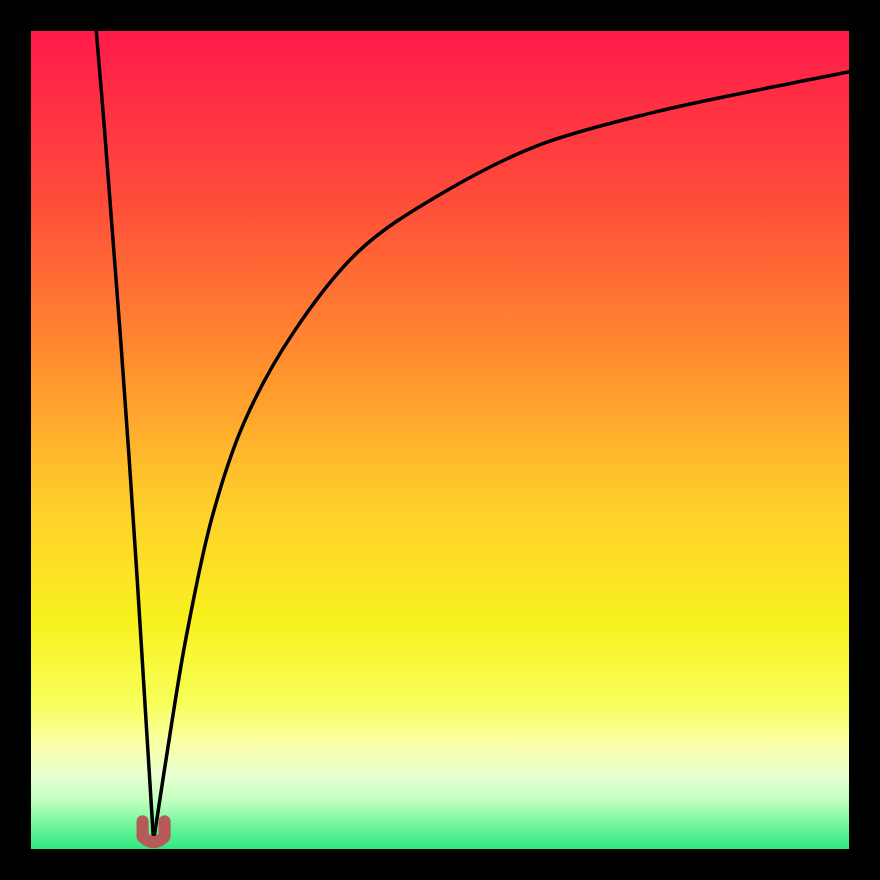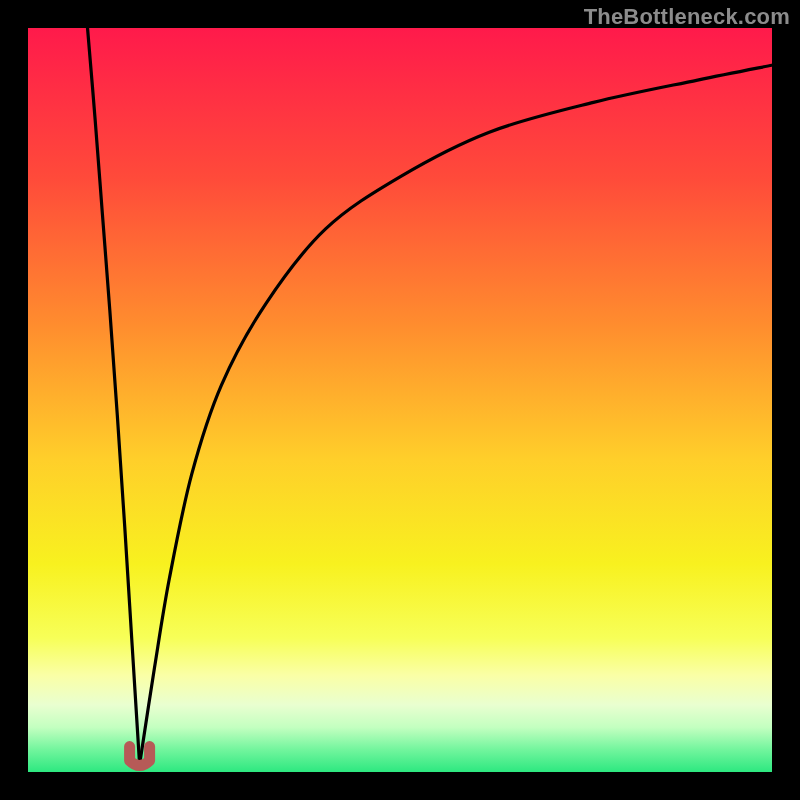--- a/index.html
+++ b/index.html
@@ -76,14 +76,13 @@
     </svg>
 
     <svg class="curves" viewBox="0 0 744 744" preserveAspectRatio="none">
       <path id="left-path" fill="none" stroke-width="3.2" stroke-linecap="round" stroke-linejoin="round" d="M 59.52 0 C 60.760000000000005 14.879999999999995, 64.47999999999999 58.27999999999997, 66.96 89.27999999999997 C 69.44 120.27999999999997, 71.92 153.76, 74.4 186 C 76.88000000000001 218.24, 79.36 249.24000000000004, 81.84 282.72 C 84.32000000000001 316.20000000000005, 86.8 350.92, 89.28 386.88 C 91.76 422.84, 94.24 460.04, 96.72 498.48 C 99.2 536.9200000000001, 101.68 577.84, 104.16000000000001 617.52 C 106.64000000000001 657.1999999999999, 110.36 716.7199999999999, 111.6 736.56" stroke="#000000"></path>
       <path id="right-path" fill="none" stroke-width="3.2" stroke-linecap="round" stroke-linejoin="round" d="M 111.6 736.56 C 114.08 720.4399999999999, 121.52 670.84, 126.48 639.84 C 131.44 608.84, 135.16000000000003 582.8, 141.36 550.56 C 147.56 518.3199999999999, 155 478.64, 163.68 446.4 C 172.36 414.15999999999997, 181.04 385.64, 193.44 357.12 C 205.84 328.6, 220.72 301.32, 238.08 275.28 C 255.44000000000003 249.23999999999998, 275.28000000000003 221.96, 297.6 200.88 C 319.92 179.79999999999998, 344.72 164.91999999999996, 372 148.79999999999995 C 399.28 132.67999999999995, 429.03999999999996 116.55999999999996, 461.28 104.15999999999997 C 493.52 91.75999999999998, 530.72 83.07999999999998, 565.44 74.39999999999998 C 600.1600000000001 65.71999999999997, 639.84 58.279999999999916, 669.6 52.07999999999993 C 699.36 45.87999999999994, 731.6 39.68000000000003, 744 37.200000000000045" stroke="#000000"></path>
 
       <path id="optimal-u" fill="none" stroke-width="11" stroke-linecap="round" stroke-linejoin="round" stroke="#b65a57" d="M 101.6 718.56 L 101.6 732.56 Q 111.6 742.56 121.6 732.56 L 121.6 718.56"></path>
     </svg>
   </div>
 
-  <div class="watermark">TheBottleneck.com</div>
 </div>
 
 </body></html>

